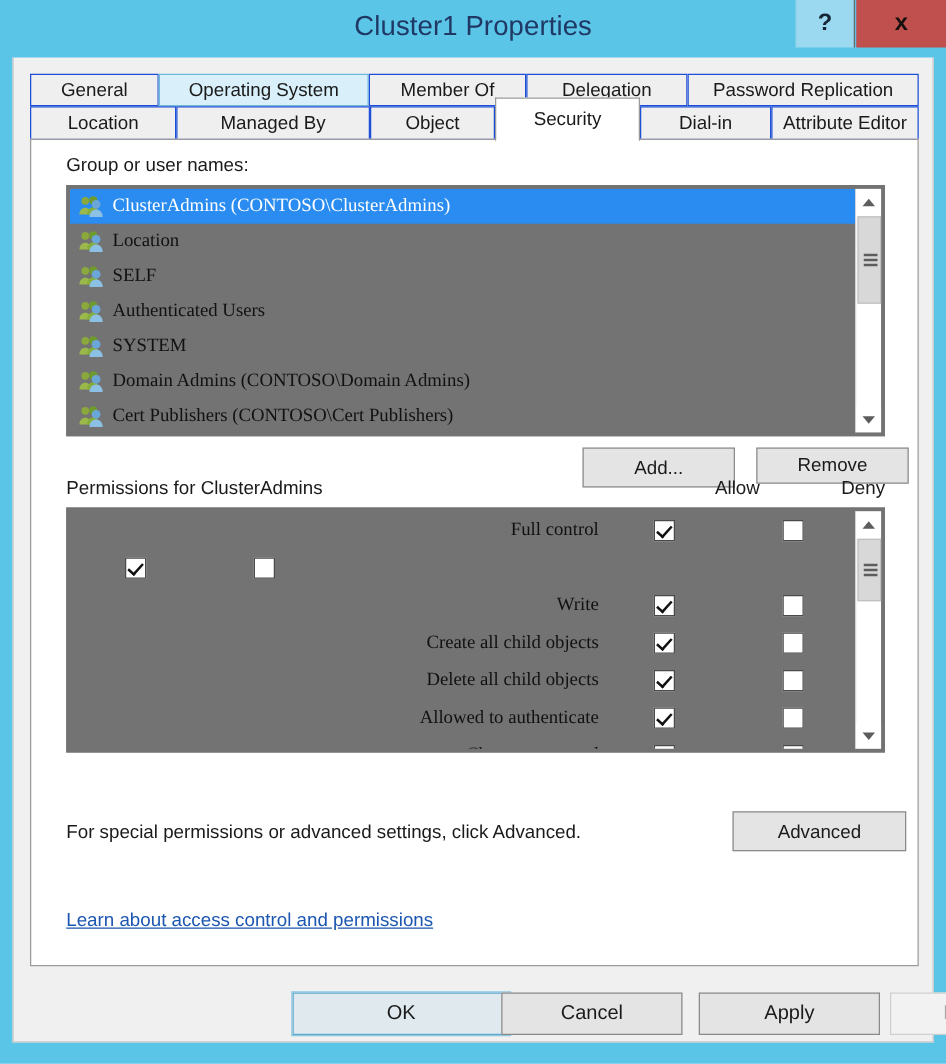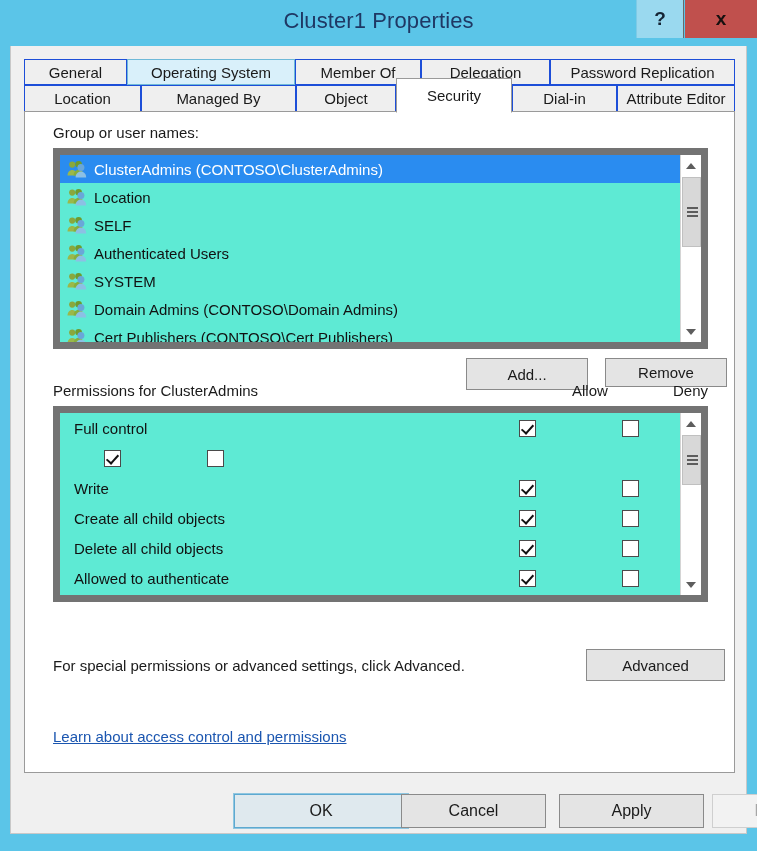--- a/index.html
+++ b/index.html
@@ -125,23 +125,24 @@
   .section-label {
     position: absolute;
     font-size: 15px;
     color: #1a1a1a;
     white-space: nowrap;
   }
 
   
   .listbox {
     position: absolute;
-    background: #5eead4;
-    border: 7px solid #737373;
+    background: #737373;
+    border: 3px solid #737373;
     overflow: hidden;
+    font-family: Liberation Serif, serif;
   }
   #group-list { left: 28px; top: 36px; width: 655px; height: 201px; }
   #perm-list  { left: 28px; top: 294px; width: 655px; height: 196px; }
 
   .list-inner {
     position: absolute;
     left: 0; top: 0; right: 21px; bottom: 0;
     overflow: hidden;
   }
 
@@ -172,20 +173,21 @@
   
   .perm-row {
     position: relative;
     height: 30px;
     display: flex;
     align-items: center;
     font-size: 15px;
     color: #111111;
     white-space: nowrap;
     cursor: default;
+    text-align: right;
   }
   .perm-name { padding-left: 14px; flex: 1 1 auto; }
   .perm-cell {
     flex: 0 0 auto;
     display: flex;
     justify-content: center;
     align-items: center;
   }
   .perm-cell.allow { width: 105px; }
   .perm-cell.deny  { width: 100px; }

